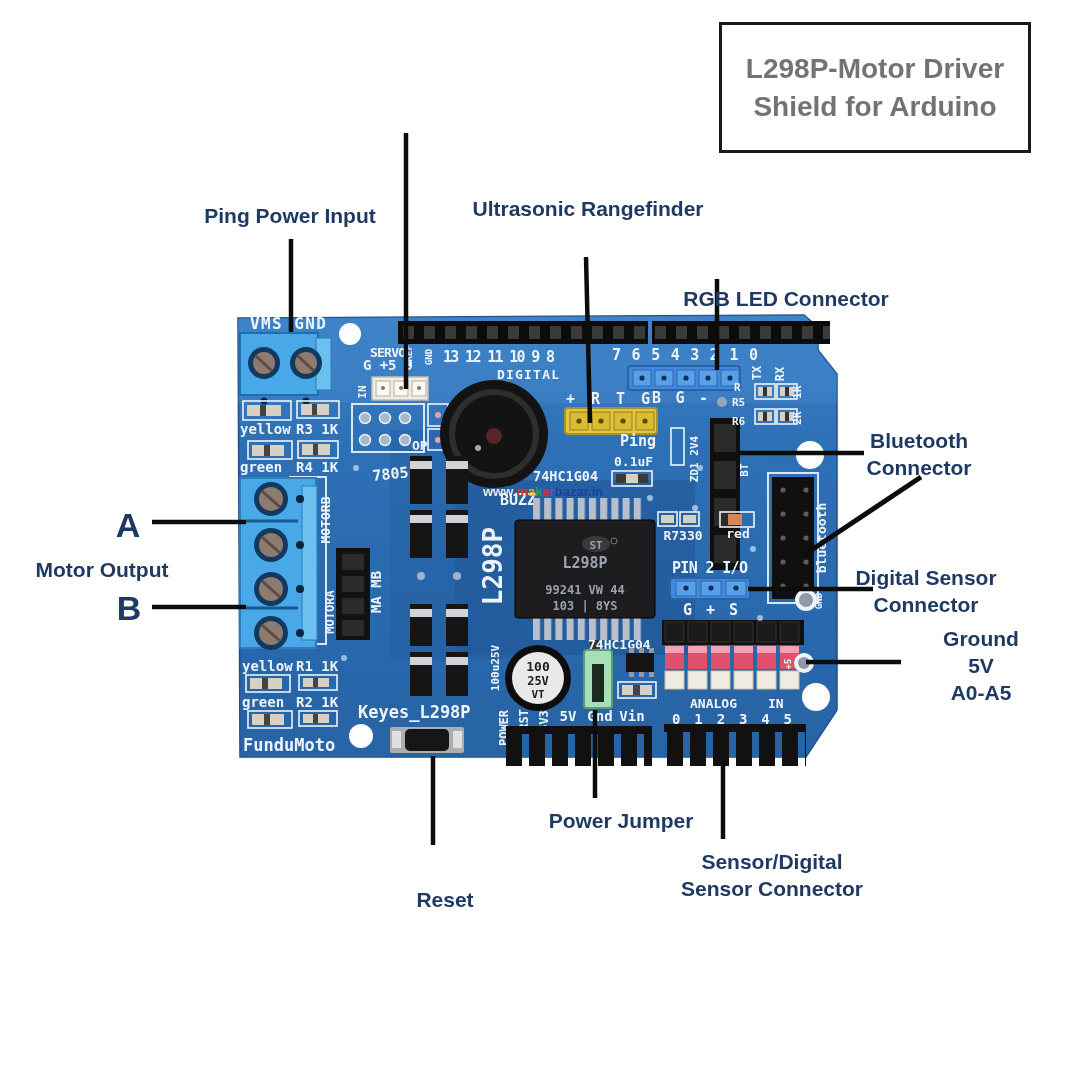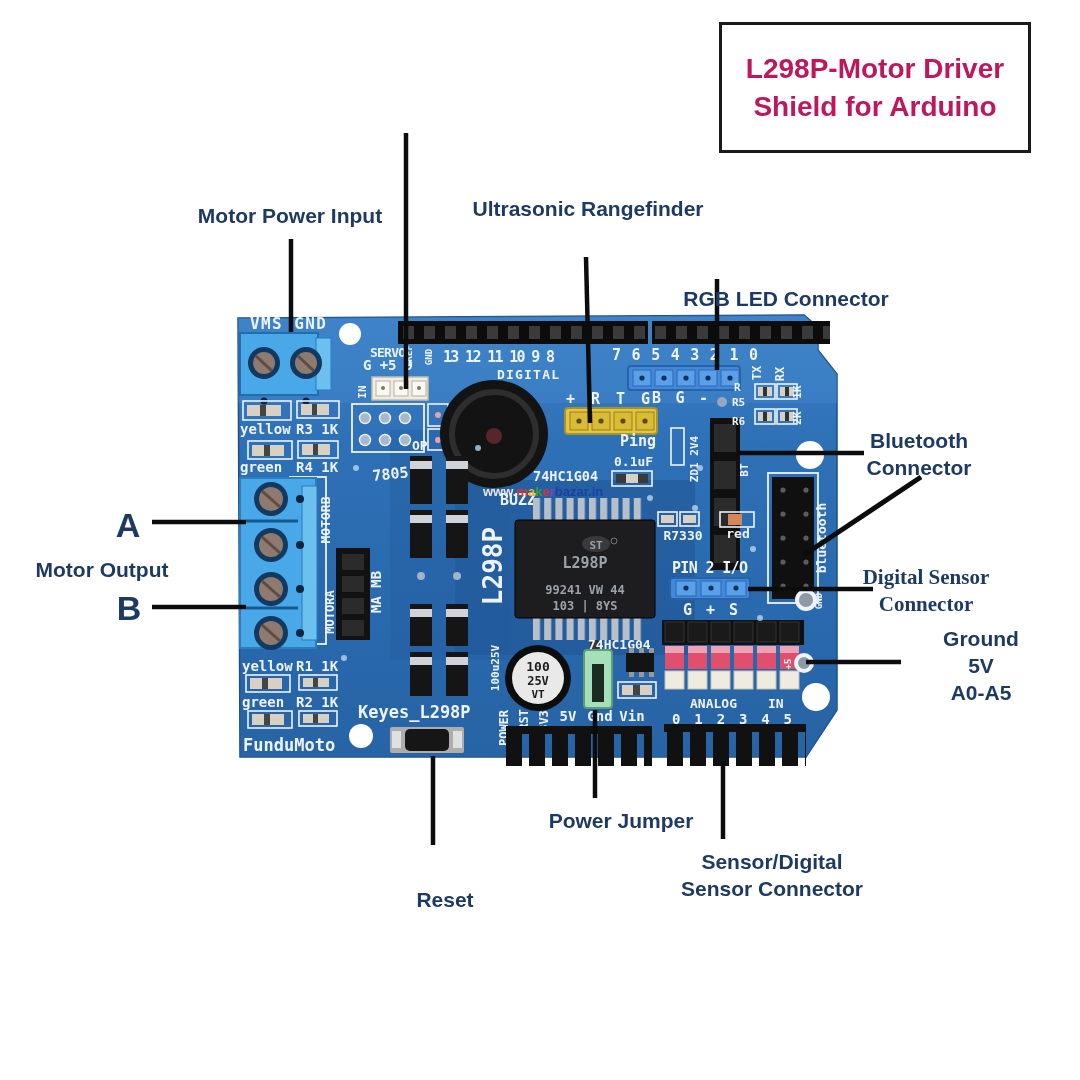--- a/index.html
+++ b/index.html
@@ -5,21 +5,21 @@
   html,body{margin:0;padding:0;background:#fff;}
   .canvas{position:relative;width:1080px;height:1080px;background:#ffffff;overflow:hidden;
           font-family:"Liberation Sans",sans-serif;}
   svg{position:absolute;left:0;top:0;}
   .label{position:absolute;color:#1e3a63;font-weight:700;font-size:21px;line-height:27px;
          white-space:nowrap;text-align:center;transform:translateX(-50%);}
   .label.big{font-size:34px;line-height:34px;}
   .title-box{position:absolute;left:719px;top:22px;width:312px;height:131px;
              border:3px solid #1a1a1a;background:#fff;box-sizing:border-box;
              display:flex;flex-direction:column;justify-content:center;align-items:center;}
-  .title-box div{font-size:28px;font-weight:700;color:#be185d;line-height:38px;}
+  .title-box div{font-size:28px;font-weight:700;color:#737373;line-height:38px;}
   
   text{font-family:"DejaVu Sans Mono",monospace;font-weight:bold;fill:#eef3f8;}
   text.dark{fill:#1c1c1c;}
   text.chip{fill:#9aa3ad;}
   .wm{font-family:"Liberation Sans",sans-serif;font-size:13px;font-weight:bold;}
 </style>
 </head>
 <body>
 
 <div class="canvas">
@@ -499,30 +499,30 @@
     <line x1="595" y1="710" x2="595" y2="798"></line>
     <line x1="723" y1="762" x2="723" y2="839"></line>
   </g>
 </svg>
 
 <div class="title-box">
   <div>L298P-Motor Driver</div>
   <div>Shield for Arduino</div>
 </div>
 
-<div class="label" style="left:290px;top:202px;">Motor Power Input</div>
+<div class="label" style="left:290px;top:202px;">Ping Power Input</div>
 <div class="label" style="left:588px;top:195px;">
   <div>Ultrasonic Rangefinder</div>
 </div>
 <div class="label" style="left:786px;top:241px;margin-top:44px;">RGB LED Connector</div>
 <div class="label" style="left:919px;top:427px;">
   <div>Bluetooth</div>
   <div>Connector</div>
 </div>
-<div class="label" style="left:926px;top:564px;font-family:Liberation Serif, serif;">
+<div class="label" style="left:926px;top:564px;">
   <div>Digital Sensor</div>
   <div>Connector</div>
 </div>
 <div class="label" style="left:933px;top:625px;margin-left:48px;">
   <div>Ground</div>
   <div>5V</div>
   <div>A0-A5</div>
 </div>
 <div class="label big" style="left:128px;top:508px;">A</div>
 <div class="label" style="left:102px;top:556px;">Motor Output</div>

